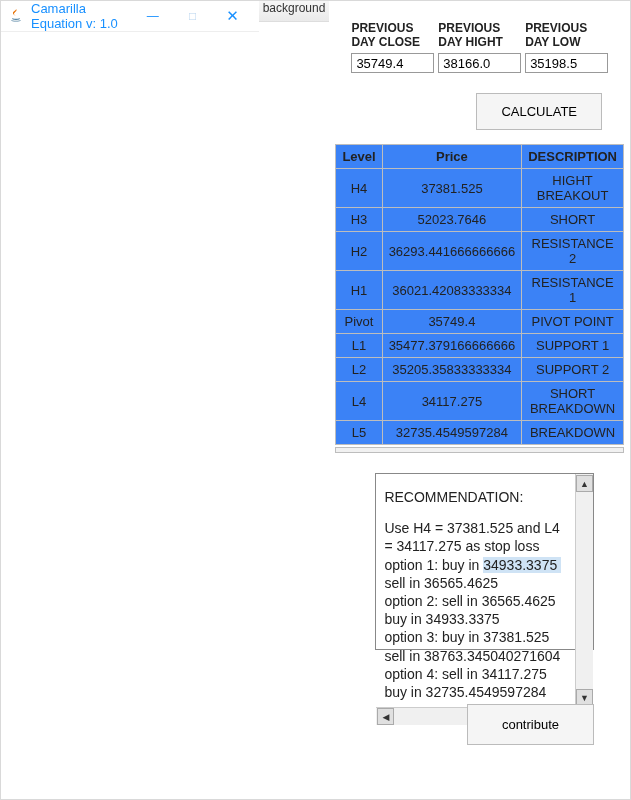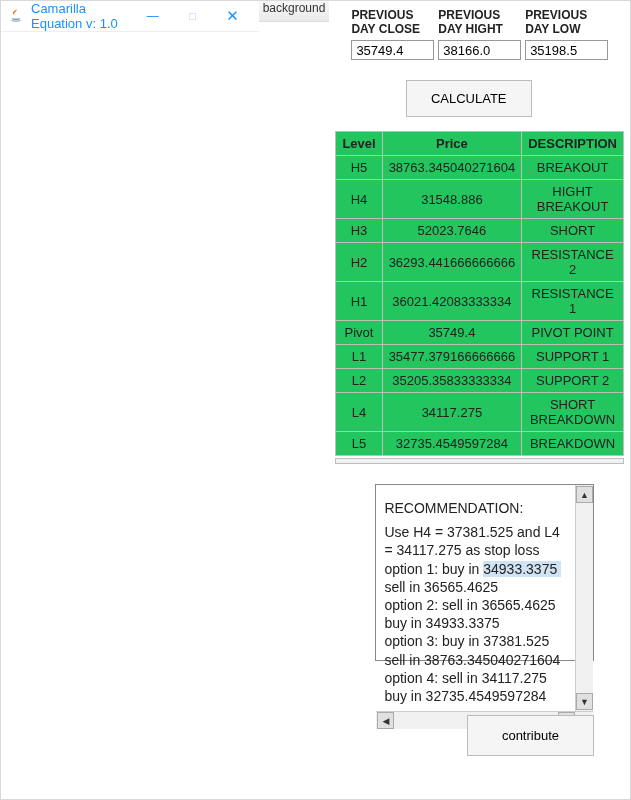--- a/index.html
+++ b/index.html
@@ -69,21 +69,21 @@
   }
   .content {
     flex: 1;
     display: flex;
     flex-direction: column;
     padding: 6px;
   }
   .input-row {
     display: flex;
     gap: 4px;
-    margin: 1px 16px 0 16px;
+    margin: 14px 16px 0 16px;
   }
   .input-group {
     flex: 1;
     display: flex;
     flex-direction: column;
     align-items: center;
   }
   .input-group label {
     font-weight: bold;
     font-size: 12px;
@@ -92,41 +92,41 @@
   .input-group input {
     width: 100%;
     height: 20px;
     border: 1px solid #999;
     padding: 0 4px;
     font-size: 13px;
     box-sizing: border-box;
   }
   .btn-row {
     display: flex;
-    justify-content: center;
+    justify-content: flex-end;
     padding: 20px 22px 10px 0;
   }
   .btn {
     border: 1px solid #bbb;
     background: #f5f5f5;
     padding: 10px 24px;
     font-size: 13px;
     cursor: pointer;
   }
   .table {
     border-collapse: collapse;
     width: 100%;
     margin-top: 4px;
   }
   .table th, .table td {
     border: 1px solid #bdbdbd;
     padding: 4px 6px;
     text-align: center;
     font-size: 13px;
-    background: #22c55e;
+    background: #3b82f6;
   }
   .table th {
     font-weight: bold;
   }
   .bottom-strip {
     height: 4px;
     border: 1px solid #bdbdbd;
     background: #f1f1f1;
     margin: 2px 0;
   }
@@ -143,21 +143,21 @@
   }
   .reco-text {
     flex: 1;
     padding: 14px 8px 6px 8px;
     font-size: 14px;
     line-height: 1.3;
     white-space: pre-wrap;
     font-family: Arial, sans-serif;
   }
   .reco-text .hdr {
-    margin-bottom: 6px;
+    margin-bottom: 13px;
   }
   .highlight {
     background: #cfe3f5;
   }
   .vscroll {
     width: 17px;
     background: #f0f0f0;
     border-left: 1px solid #ccc;
     display: flex;
     flex-direction: column;
@@ -241,27 +241,22 @@
     <table class="table">
       <thead>
         <tr>
           <th>Level</th>
           <th>Price</th>
           <th>DESCRIPTION</th>
         </tr>
       </thead>
       <tbody id="levels-body">
           <tr>
-            <td>H5</td>
-            <td>38763.345040271604</td>
-            <td>BREAKOUT</td>
-          </tr>
-          <tr>
             <td>H4</td>
-            <td>31548.886</td>
+            <td>37381.525</td>
             <td>HIGHT BREAKOUT</td>
           </tr>
           <tr>
             <td>H3</td>
             <td>52023.7646</td>
             <td>SHORT</td>
           </tr>
           <tr>
             <td>H2</td>
             <td>36293.441666666666</td>

